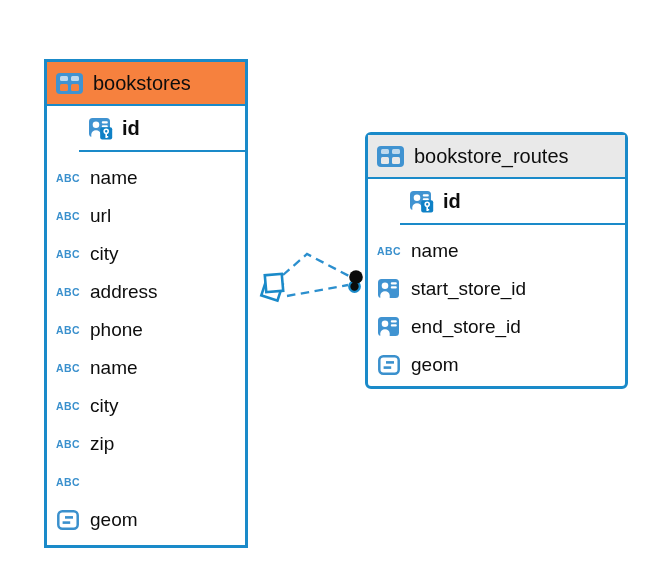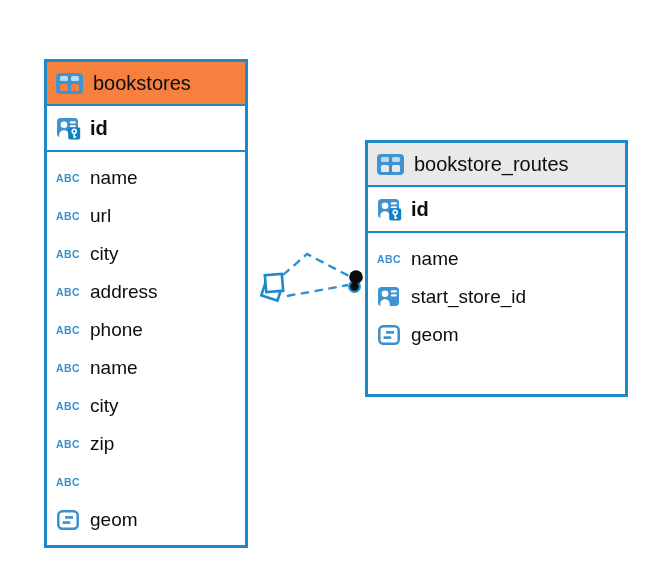--- a/index.html
+++ b/index.html
@@ -15,41 +15,41 @@
 
   
   .erd-table{
     position:absolute;
     box-sizing:border-box;
     border:3.5px solid #1a8ac9;
     background:#ffffff;
     z-index:1;
   }
   .t-left{left:44px;top:59px;width:204px;height:489px;--hdr:#f6813e;}
-  .t-right{left:365px;top:140px;width:263px;height:257px;--hdr:#e9e9e9;}
+  .t-right{left:365px;top:132px;width:263px;height:257px;border-radius:6px;--hdr:#e9e9e9;}
 
   .erd-header{
     box-sizing:border-box;
     height:44px;
     display:flex;align-items:center;
     gap:10px;
     padding:0 8px 0 9px;
     background:var(--hdr);
     border-bottom:2px solid #1a8ac9;
     font-size:20px;
     white-space:nowrap;
   }
   .erd-pk-row{
     box-sizing:border-box;
     height:46px;
     display:flex;align-items:center;
     gap:8px;
     padding:0 8px 0 7px;
     border-bottom:2px solid #1a8ac9;
-    font-size:20px;font-weight:bold;
+    font-size:20px;font-weight:bold;margin-left:32px;
   }
   .erd-cols{padding:7px 0 5px 0;}
   .erd-row{
     height:38px;
     display:flex;align-items:center;
     gap:8px;
     padding:0 8px 0 7px;
     font-size:19px;
     white-space:nowrap;
   }
@@ -230,20 +230,32 @@
               <circle cx="8" cy="8.7" r="3.3" fill="#ffffff"></circle>
               <path d="M3.3 21 v-2.4 c0-2.7 2.1-4.4 4.7-4.4 s4.7 1.7 4.7 4.4 V21 Z" fill="#ffffff"></path>
               <rect x="13.8" y="5.3" width="6" height="2.2" rx="1" fill="#ffffff"></rect>
               <rect x="13.8" y="9.3" width="6" height="2.2" rx="1" fill="#ffffff"></rect>
             </svg>
           </span>
           <span>start_store_id</span>
         </div>
         <div class="erd-row">
           <span class="icon-slot">
+            <svg width="25" height="24" viewBox="0 0 25 24">
+              <rect x="1" y="2" width="21" height="19" rx="3.5" fill="#4093d1"></rect>
+              <circle cx="8" cy="8.7" r="3.3" fill="#ffffff"></circle>
+              <path d="M3.3 21 v-2.4 c0-2.7 2.1-4.4 4.7-4.4 s4.7 1.7 4.7 4.4 V21 Z" fill="#ffffff"></path>
+              <rect x="13.8" y="5.3" width="6" height="2.2" rx="1" fill="#ffffff"></rect>
+              <rect x="13.8" y="9.3" width="6" height="2.2" rx="1" fill="#ffffff"></rect>
+            </svg>
+          </span>
+          <span>end_store_id</span>
+        </div>
+        <div class="erd-row">
+          <span class="icon-slot">
             <svg width="22" height="20" viewBox="0 0 22 20">
               <rect x="1.3" y="1.3" width="19.4" height="17.4" rx="4" fill="none" stroke="#3a90cd" stroke-width="2.5"></rect>
               <line x1="8" y1="7.4" x2="16" y2="7.4" stroke="#3a90cd" stroke-width="2.6"></line>
               <line x1="5.6" y1="12.6" x2="13.2" y2="12.6" stroke="#3a90cd" stroke-width="2.6"></line>
             </svg>
           </span>
           <span>geom</span>
         </div>
       </div>
   </div>

